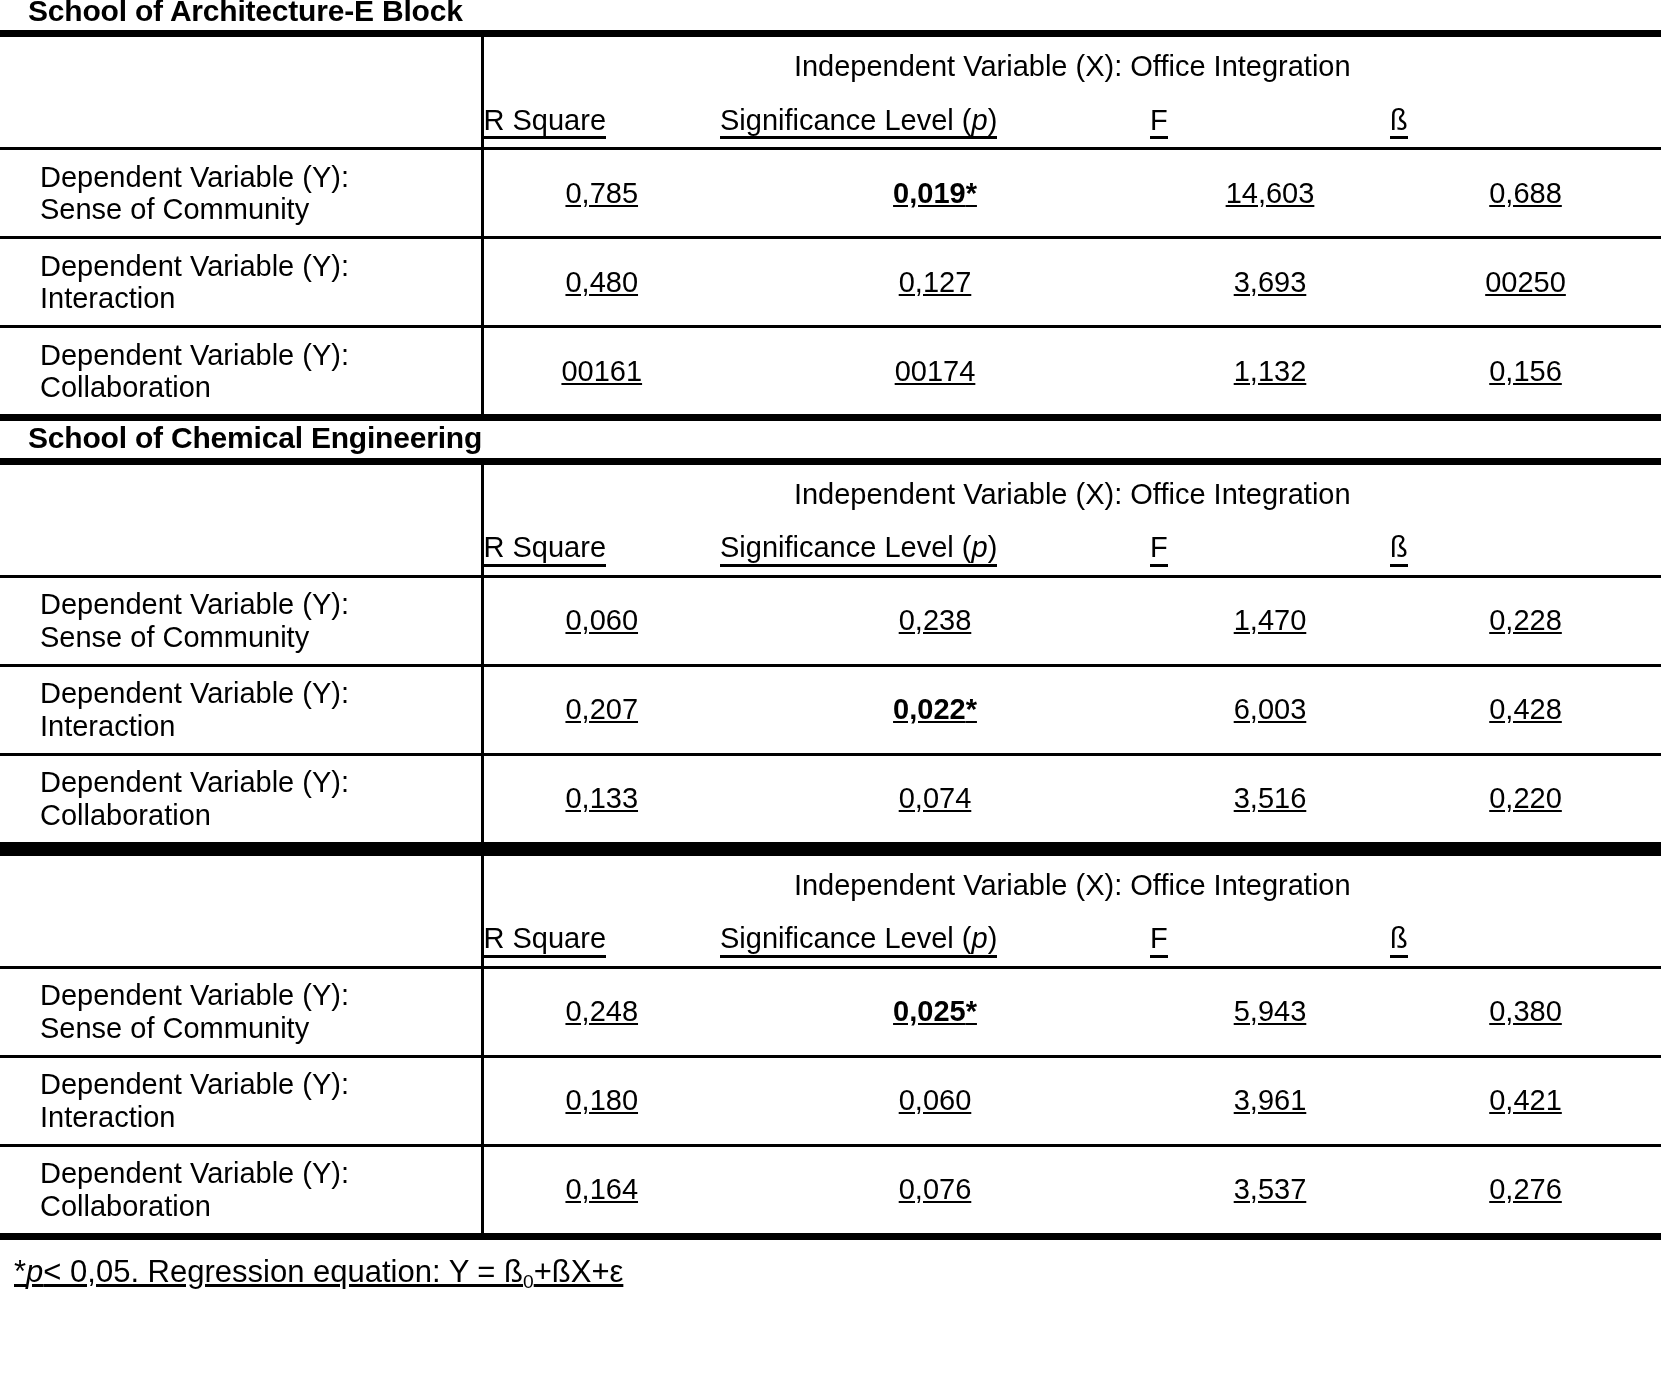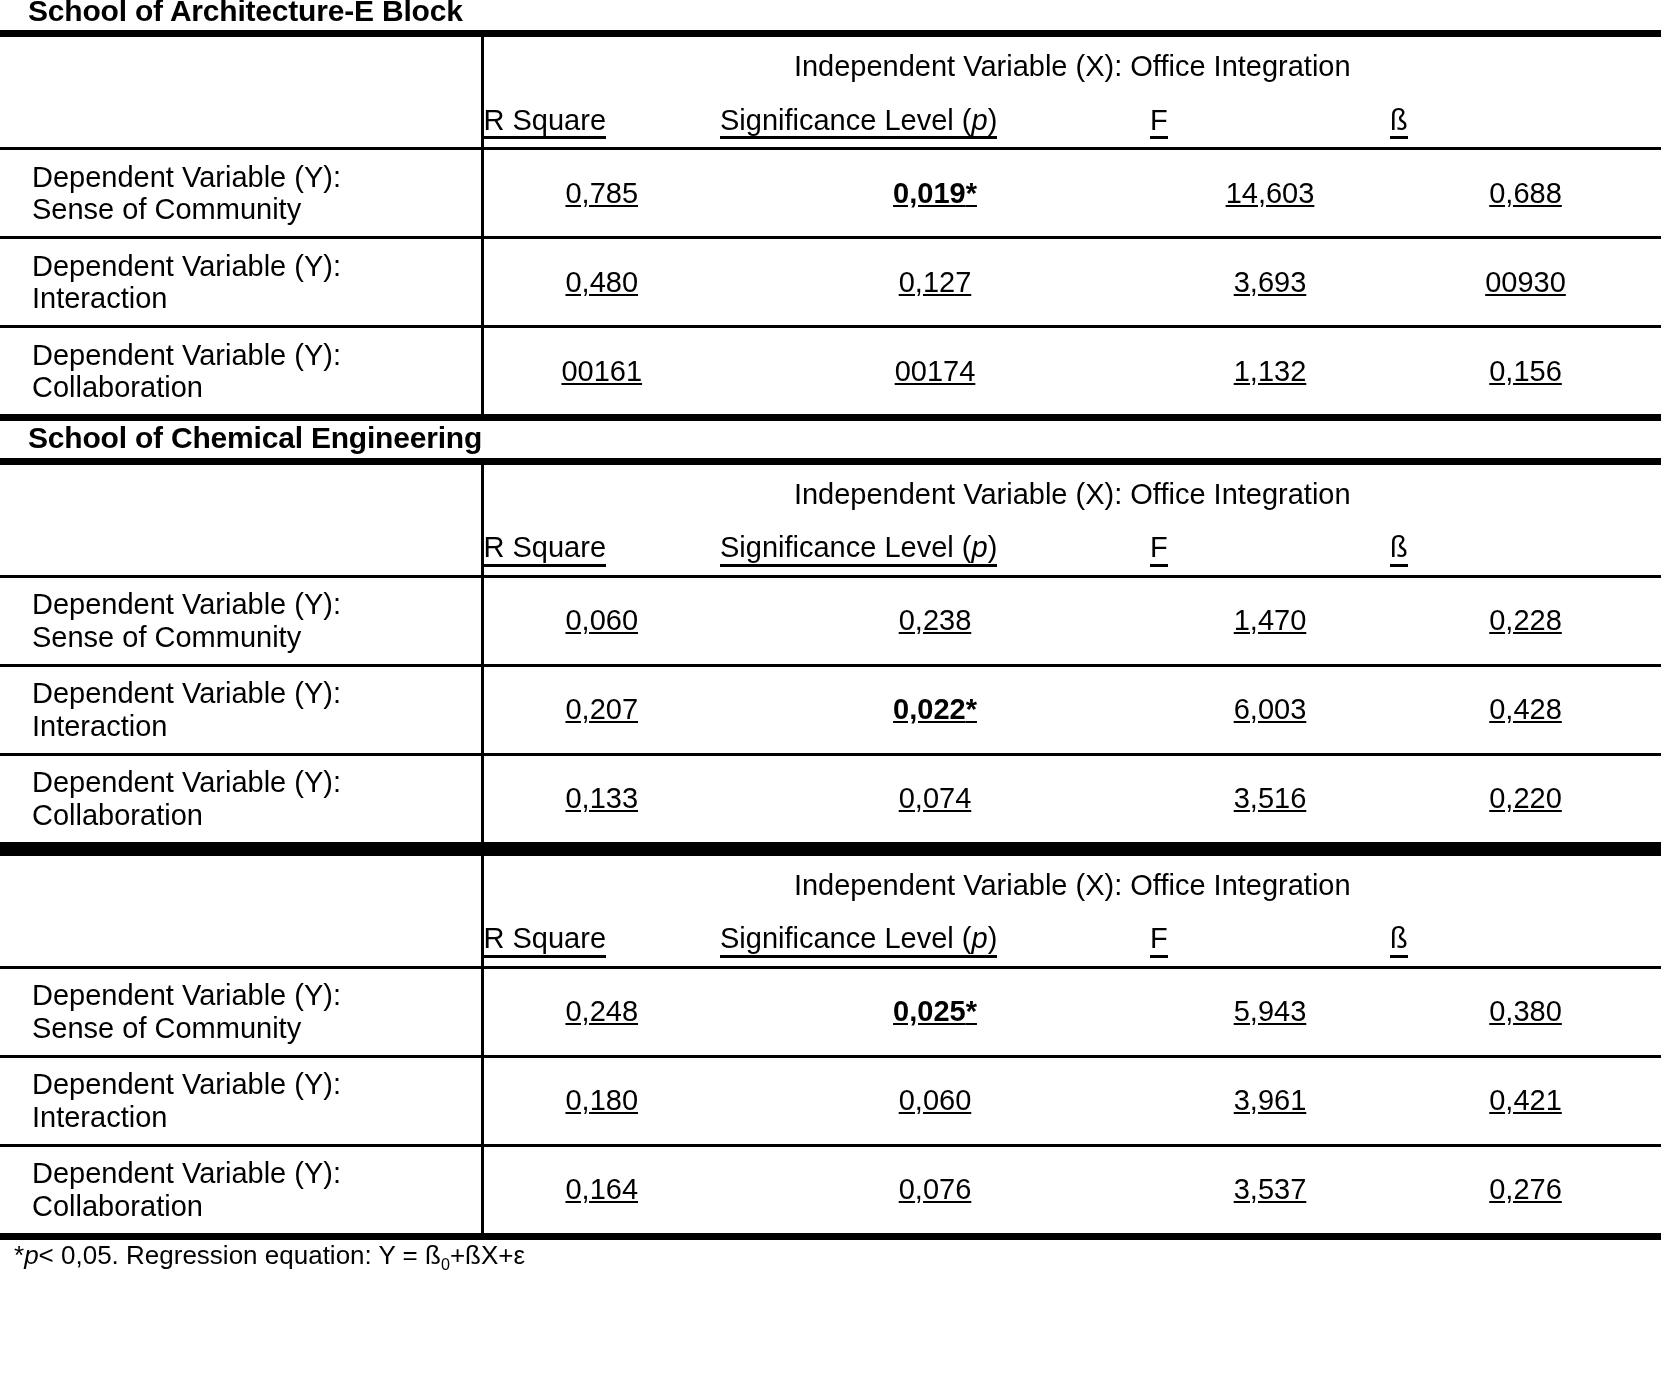--- a/index.html
+++ b/index.html
@@ -92,21 +92,21 @@
     font-style: italic;
   }
 
   
   tr.data-row > td {
     border-top: 3px solid #000000;
     height: 86px;
   }
   tr.data-row > td.label-cell {
     text-align: left;
-    padding-left: 32px;
+    padding-left: 40px;
     line-height: 1.12;
     vertical-align: middle;
   }
   tr.data-row > td.val {
     text-align: center;
     white-space: nowrap;
     text-decoration: underline;
   }
   .bold-p {
     font-weight: bold;
@@ -116,25 +116,26 @@
     font-weight: bold;
   }
 
   
   .hdr-blank {
     border-right: 3px solid #000000;
   }
 
   
   .footnote {
-    font-size: 26px;
+    font-size: 31px;
     padding-left: 14px;
-    padding-top: 2px;
+    padding-top: 16px;
     white-space: nowrap;
     line-height: 1.0;
+    text-decoration: underline;
   }
   .footnote i { font-style: italic; }
   .footnote sub { font-size: 0.62em; vertical-align: baseline; position: relative; top: 6px; }
 </style>
 </head>
 <body>
 
 <div class="page">
 
   <div class="section-heading first">School of Architecture-E Block</div>
@@ -173,21 +174,21 @@
       </tr>
 
       <tr class="data-row">
         <td class="label-cell divider-col">
           <span>Dependent Variable (Y):</span><br>
           <span>Interaction</span>
         </td>
         <td class="val">0,480</td>
         <td class="val"><span>0,127</span><span class="star"></span></td>
         <td class="val">3,693</td>
-        <td class="val">00930</td>
+        <td class="val">00250</td>
       </tr>
 
       <tr class="data-row">
         <td class="label-cell divider-col">
           <span>Dependent Variable (Y):</span><br>
           <span>Collaboration</span>
         </td>
         <td class="val">00161</td>
         <td class="val"><span>00174</span><span class="star"></span></td>
         <td class="val">1,132</td>

